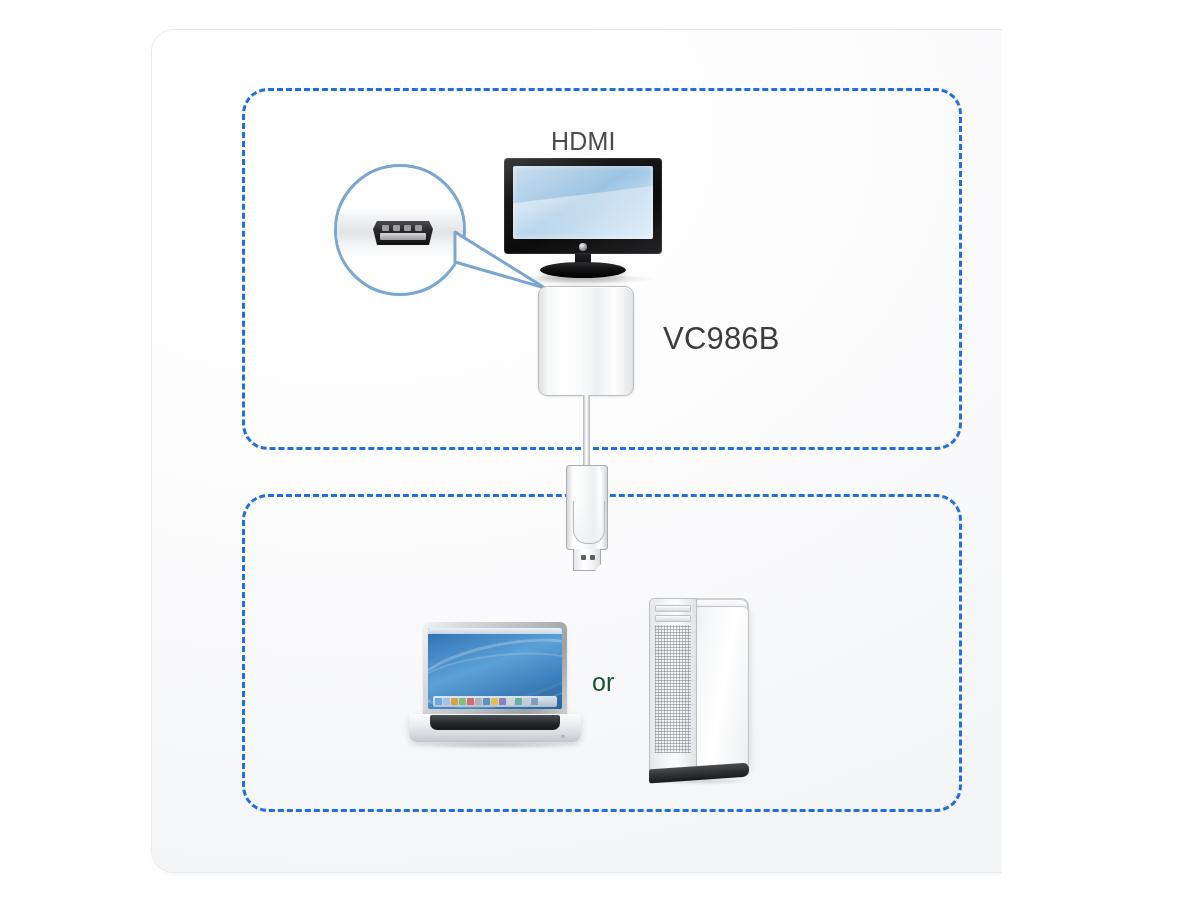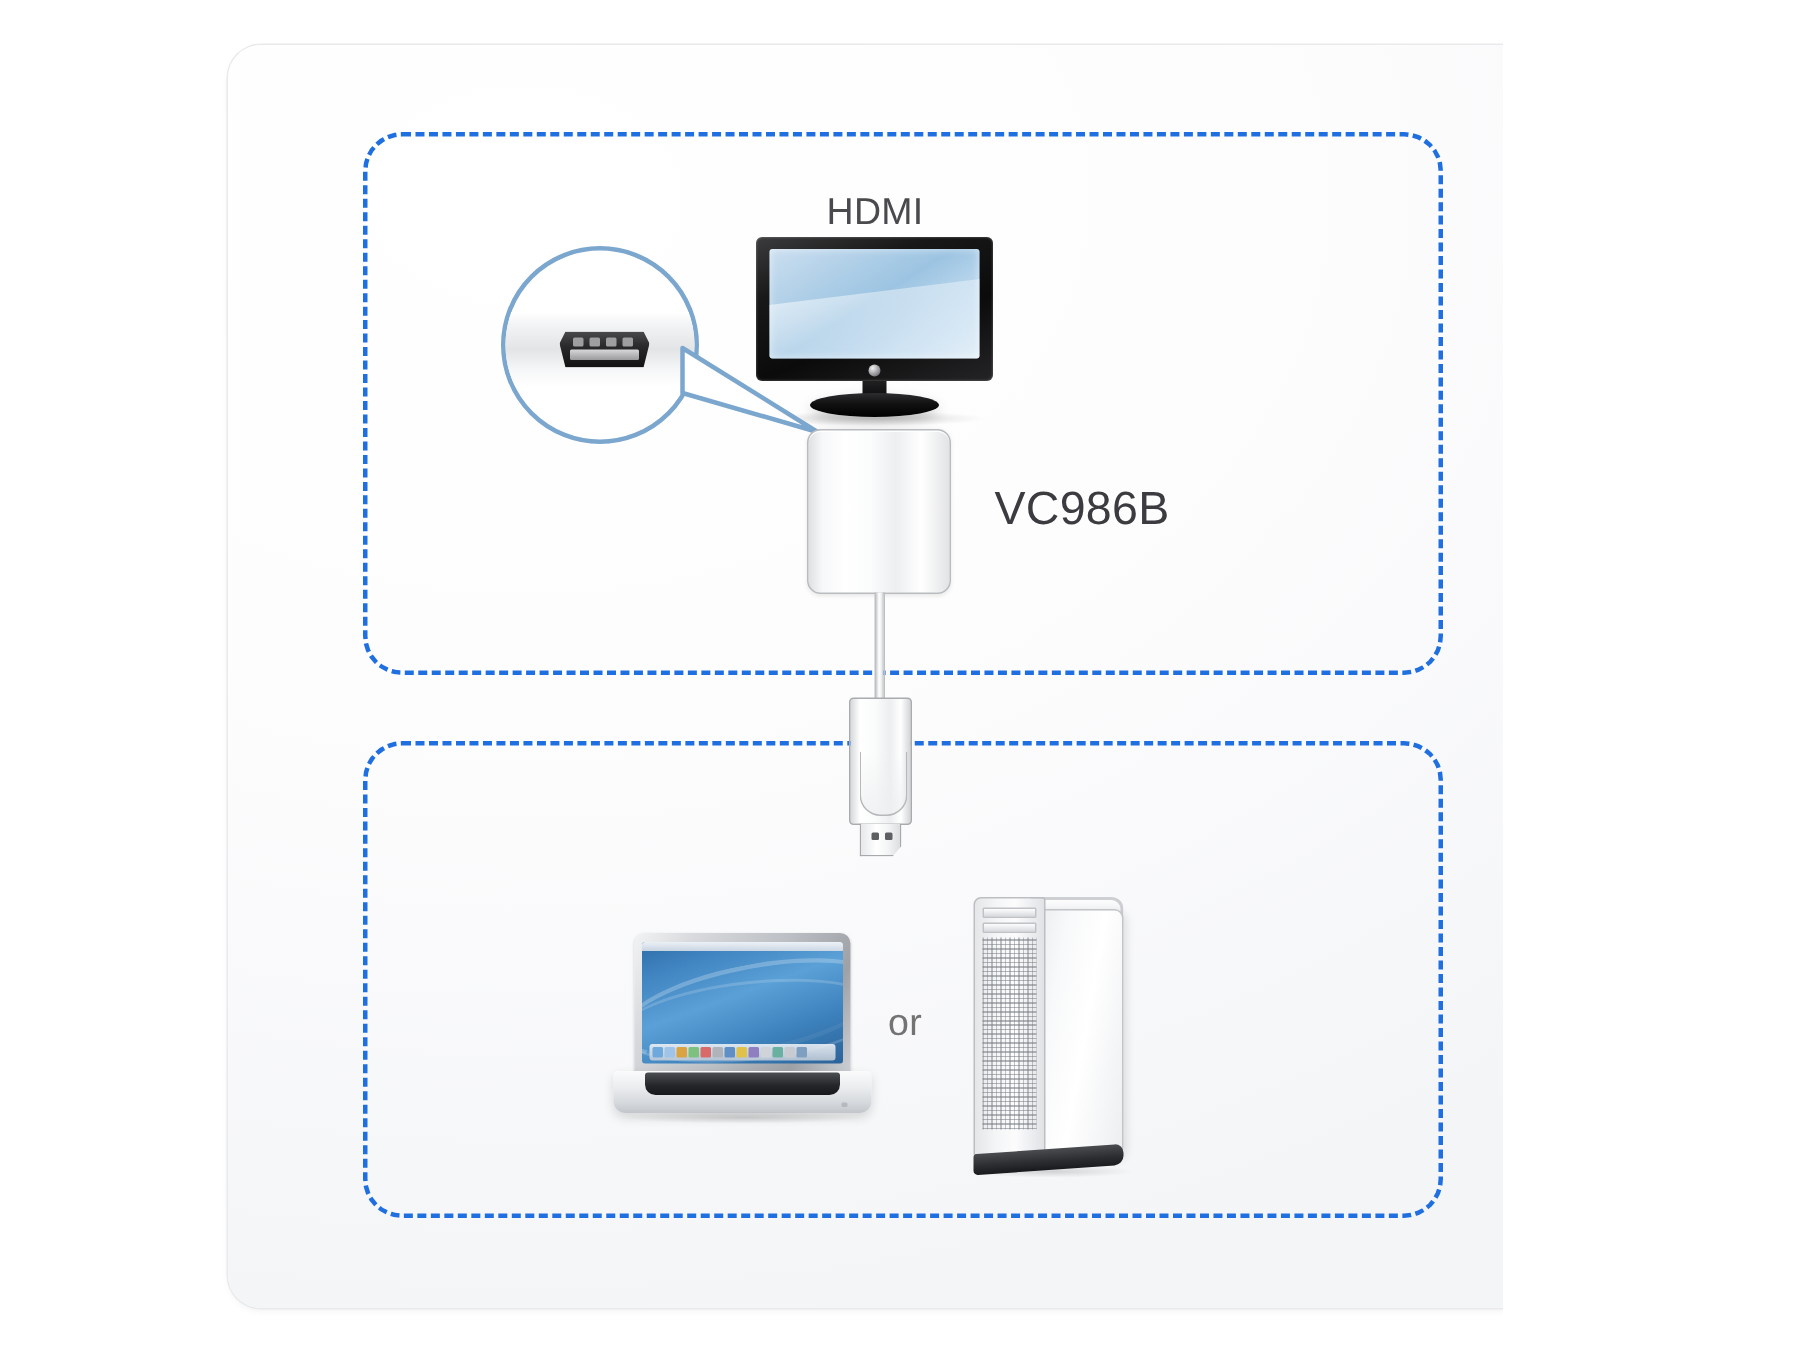--- a/index.html
+++ b/index.html
@@ -43,21 +43,21 @@
 
   
   .label {
     position: absolute;
     color: #3e3e42;
     white-space: nowrap;
     letter-spacing: 0.2px;
   }
   #label-hdmi   { left: 551px; top: 127px; font-size: 25px; color: #4a4a4e; }
   #label-vc986b { left: 663px; top: 321px; font-size: 31px; color: #3c3c40; }
-  #label-or     { left: 592px; top: 668px; font-size: 25px; color: #737373; }
+  #label-or     { left: 592px; top: 668px; font-size: 25px; color: #14532d; }
 
   
   #display-device {
     position: absolute;
     left: 504px;
     top: 158px;
     width: 158px;
     height: 118px;
   }
   .tv-bezel {

